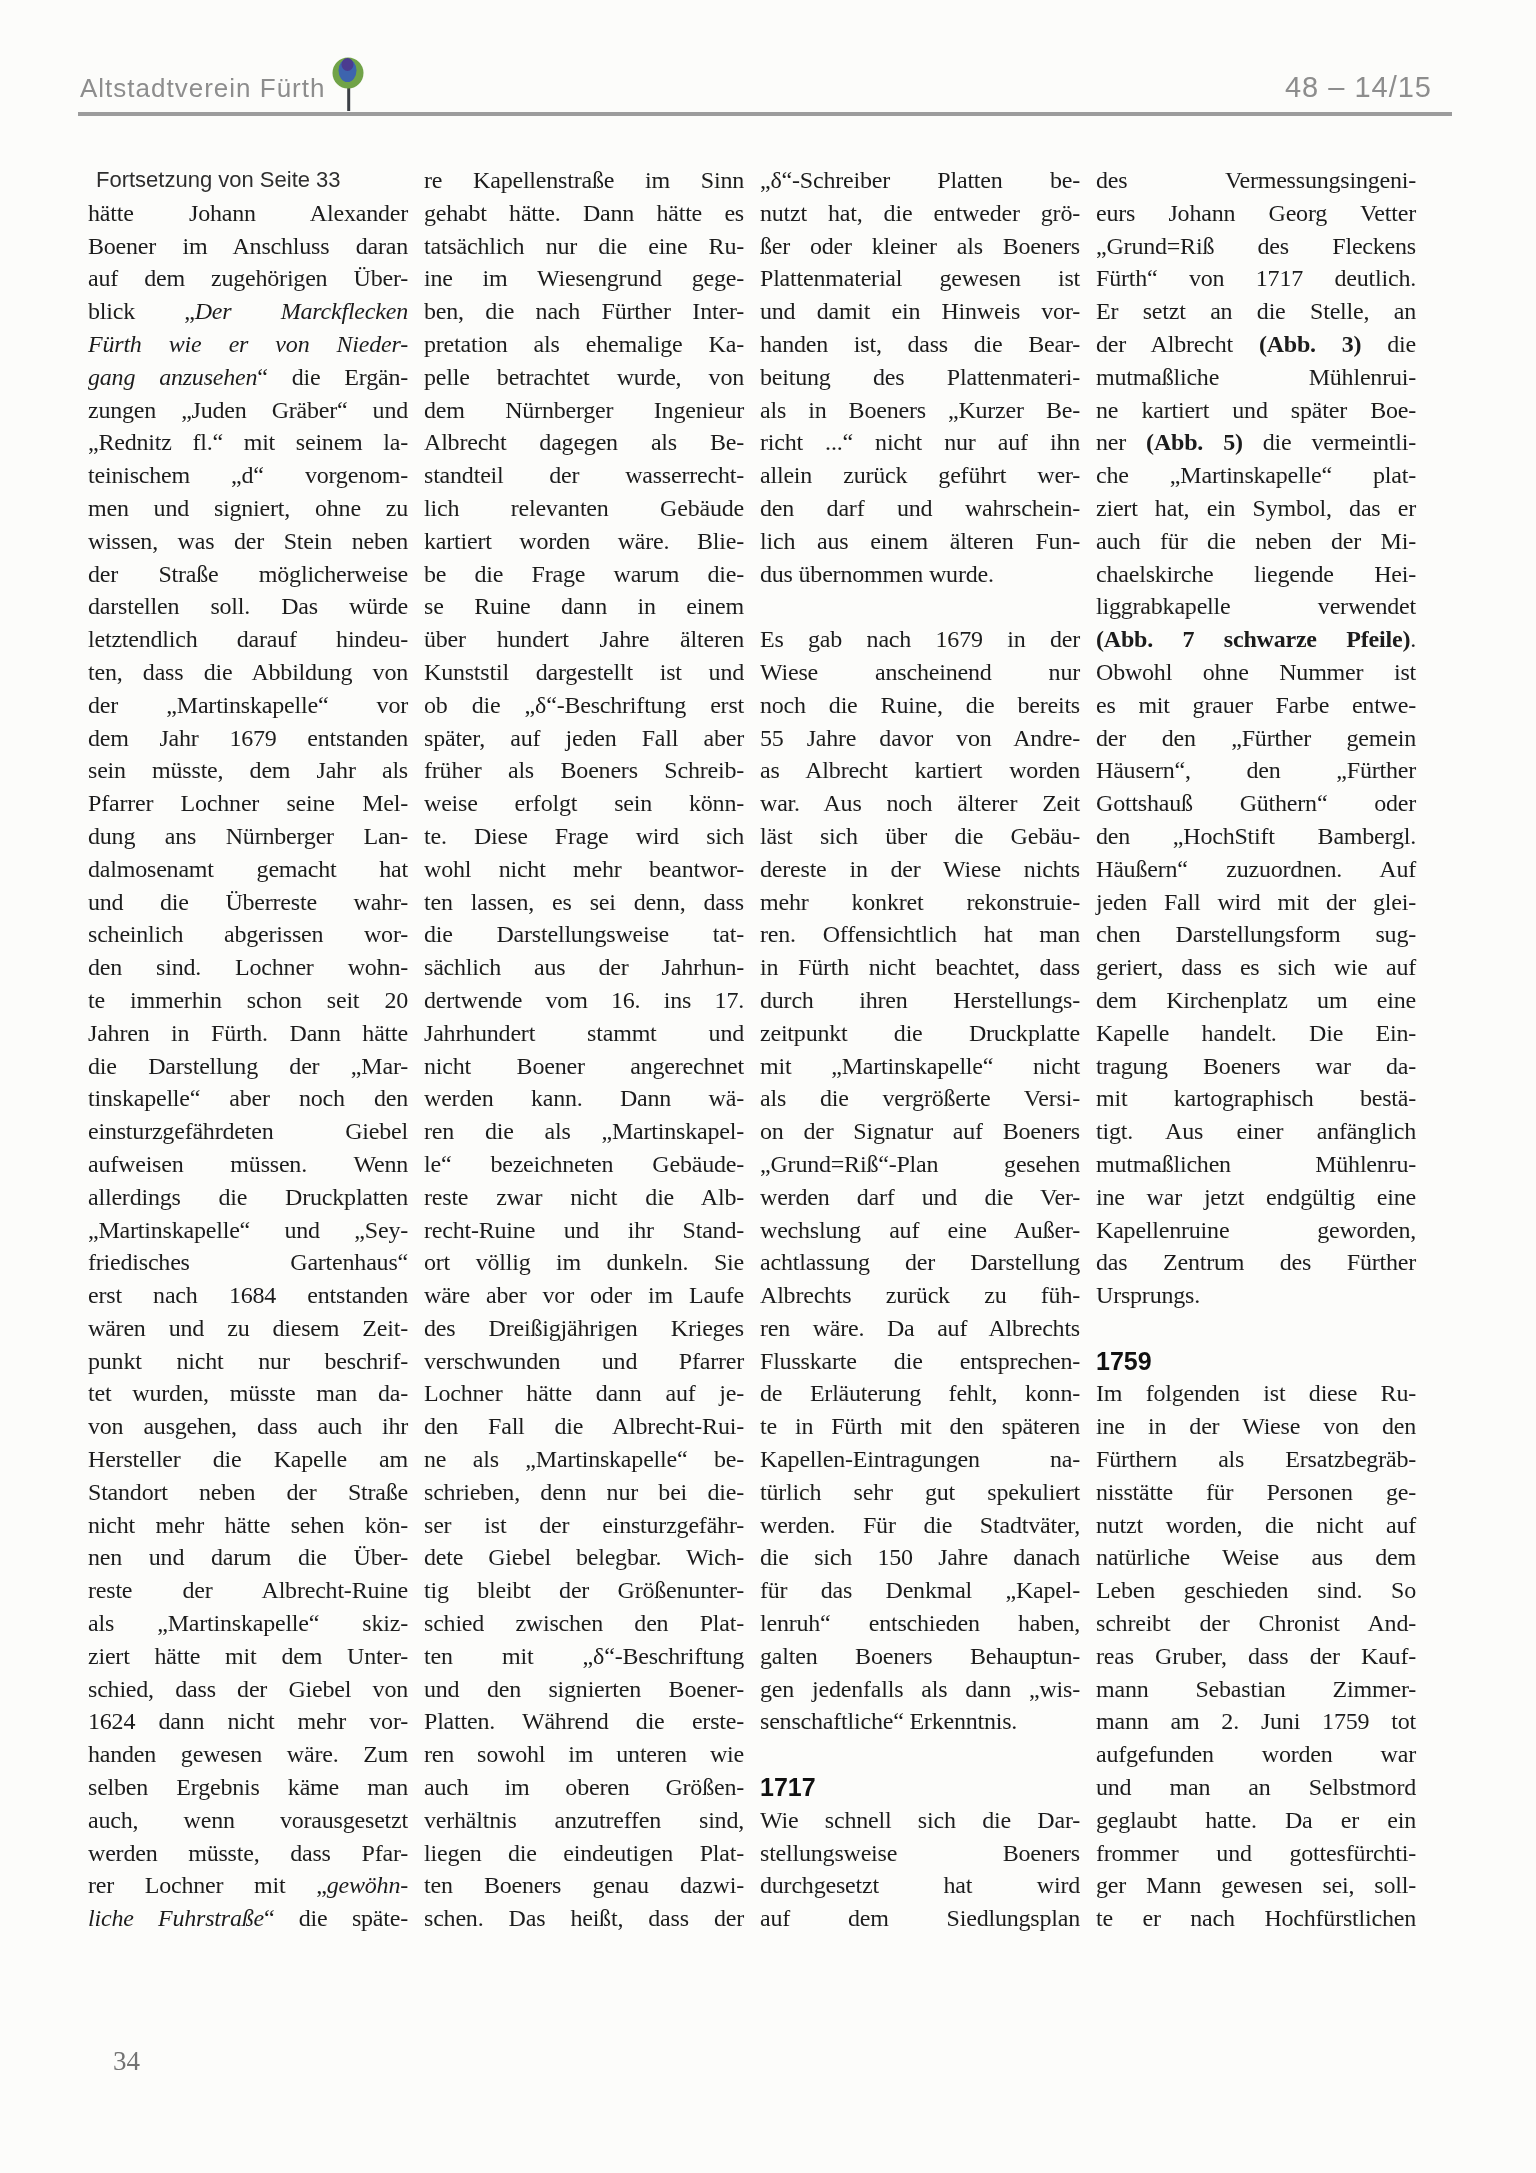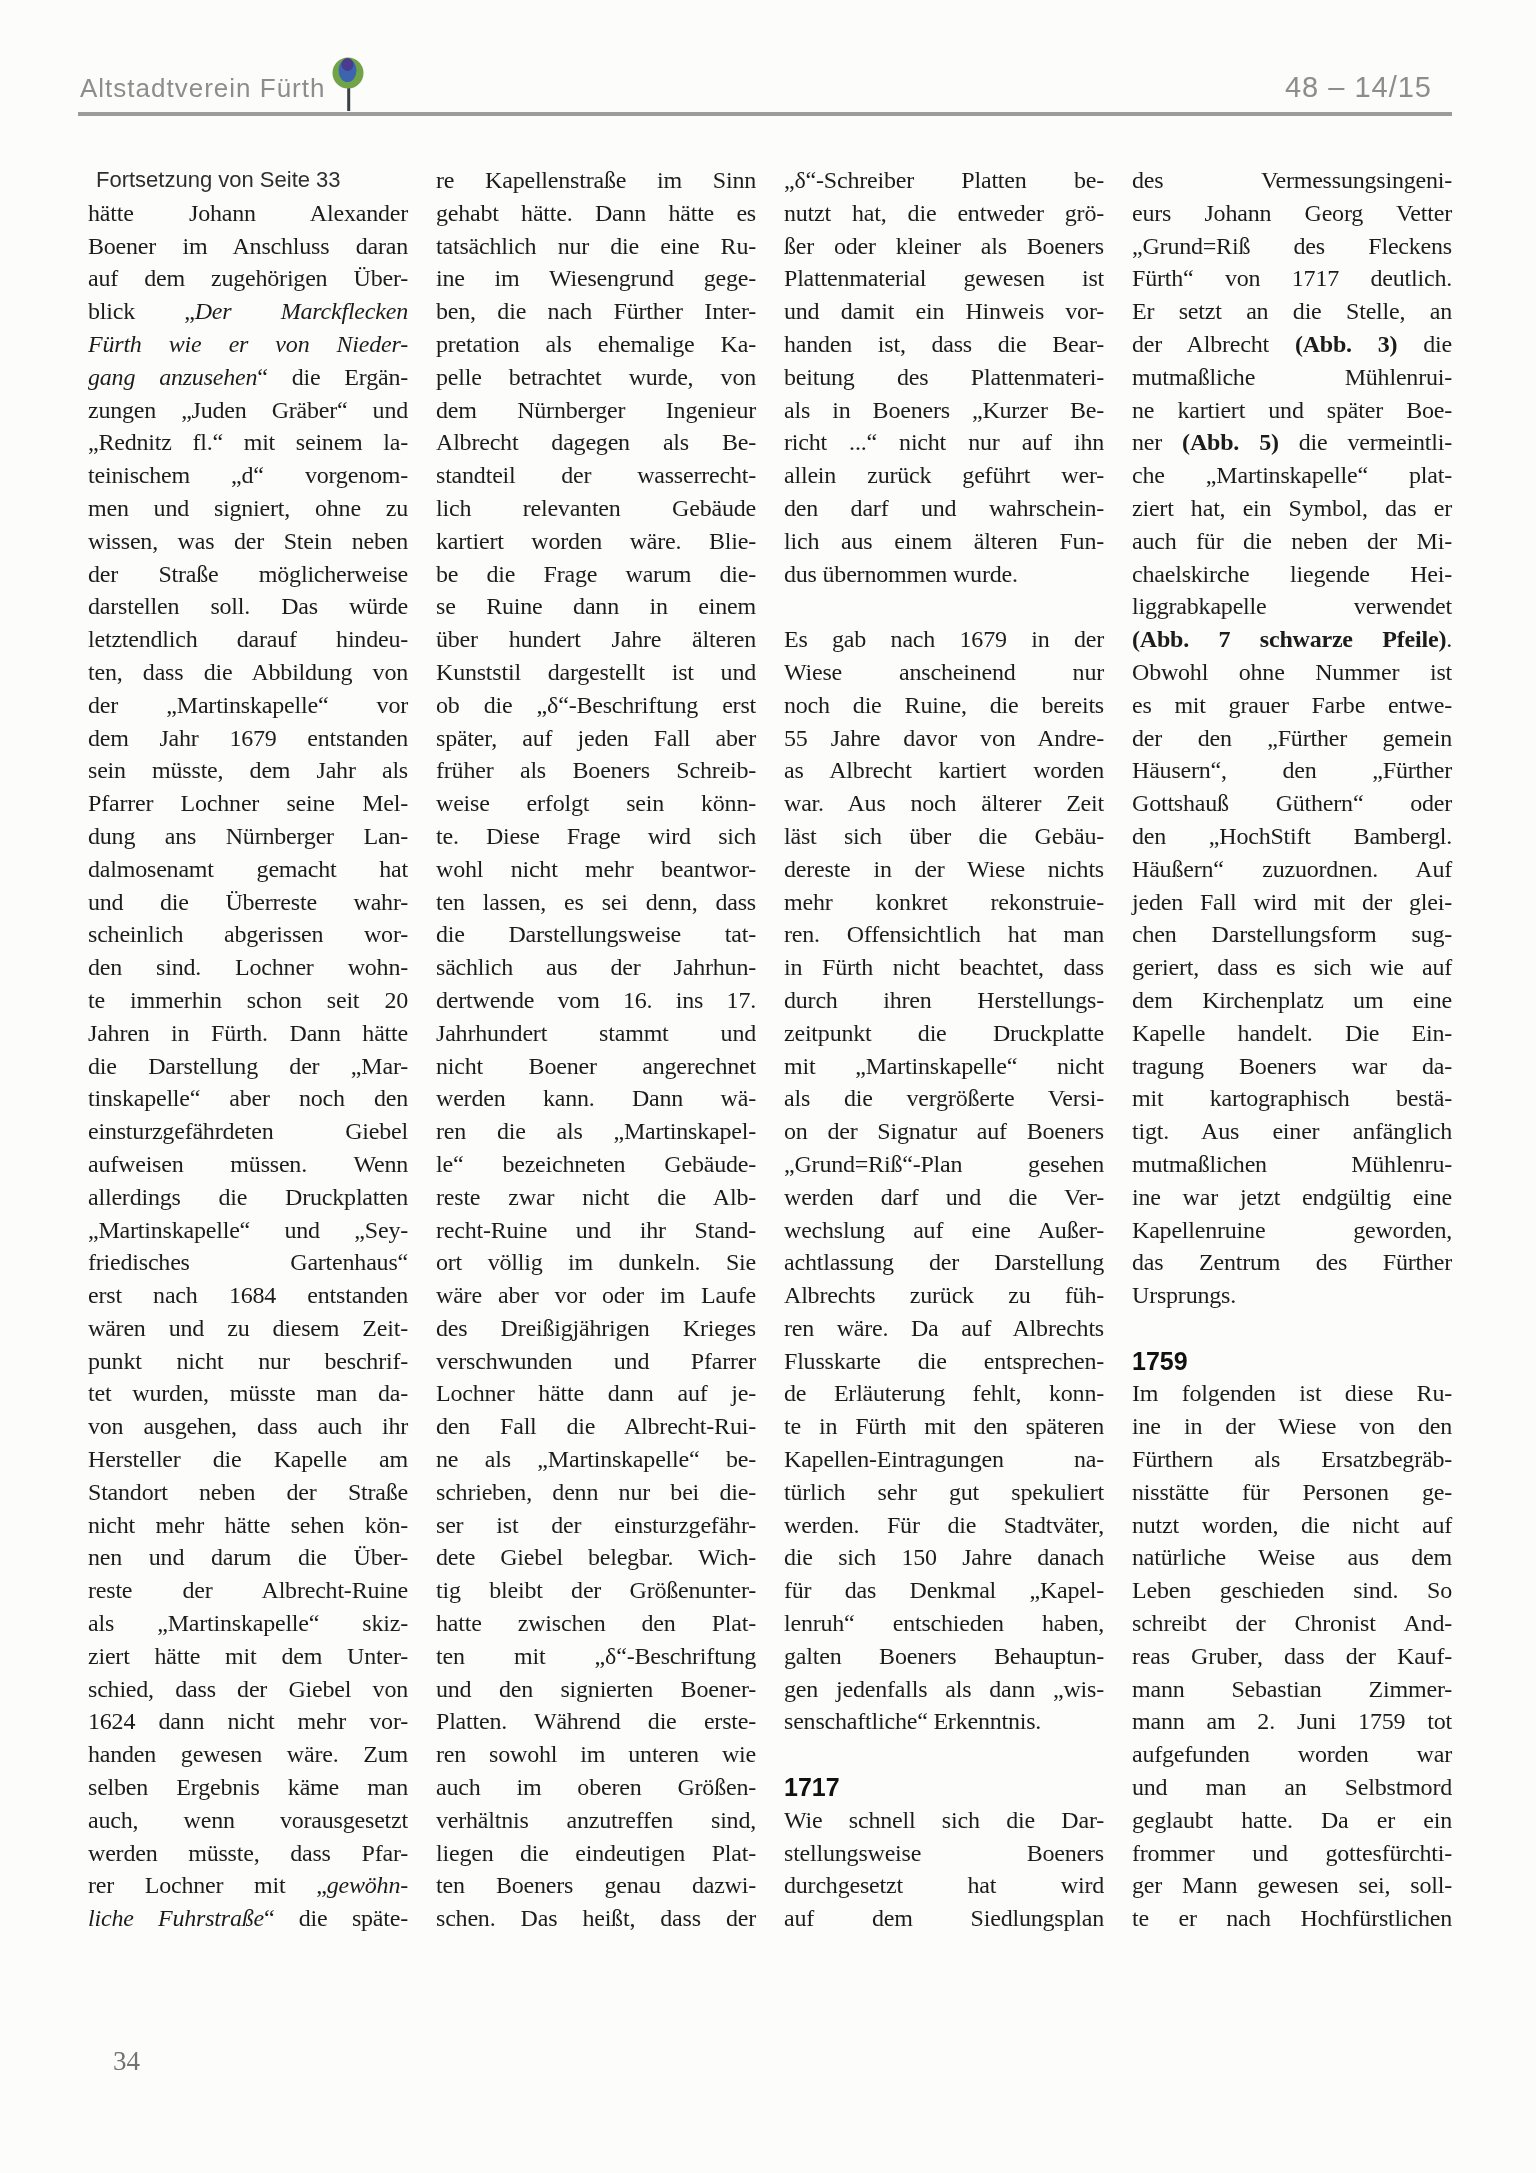--- a/index.html
+++ b/index.html
@@ -24,21 +24,21 @@
   .hdr .logo{position:absolute;left:250px;bottom:1px;}
   .hdr .issue{
     position:absolute;right:20px;bottom:8px;
     font-family:"Liberation Sans",sans-serif;
     font-size:29px;letter-spacing:1px;color:#8d8d8d;
   }
 
   
   .cols{
     position:absolute;left:88px;top:164px;
-    display:flex;gap:28px;
+    display:flex;gap:16px;
   }
   .col{width:320px;}
   .line{
     min-height:32.8px;height:32.8px;
     font-size:24px;line-height:32.8px;
     color:#1c1c1c;
     letter-spacing:-0.2px;
     text-align:justify;text-align-last:justify;
     overflow:visible;white-space:nowrap;
   }
@@ -175,21 +175,21 @@
         <div class="line">wäre aber vor oder im Laufe</div>
         <div class="line">des Dreißigjährigen Krieges</div>
         <div class="line">verschwunden und Pfarrer</div>
         <div class="line">Lochner hätte dann auf je-</div>
         <div class="line">den Fall die Albrecht-Rui-</div>
         <div class="line">ne als „Martinskapelle“ be-</div>
         <div class="line">schrieben, denn nur bei die-</div>
         <div class="line">ser ist der einsturzgefähr-</div>
         <div class="line">dete Giebel belegbar. Wich-</div>
         <div class="line">tig bleibt der Größenunter-</div>
-        <div class="line">hatte zwischen den Plat-</div>
+        <div class="line">schied zwischen den Plat-</div>
         <div class="line">ten mit „δ“-Beschriftung</div>
         <div class="line">und den signierten Boener-</div>
         <div class="line">Platten. Während die erste-</div>
         <div class="line">ren sowohl im unteren wie</div>
         <div class="line">auch im oberen Größen-</div>
         <div class="line">verhältnis anzutreffen sind,</div>
         <div class="line">liegen die eindeutigen Plat-</div>
         <div class="line">ten Boeners genau dazwi-</div>
         <div class="line">schen. Das heißt, dass der</div>
       </div>

